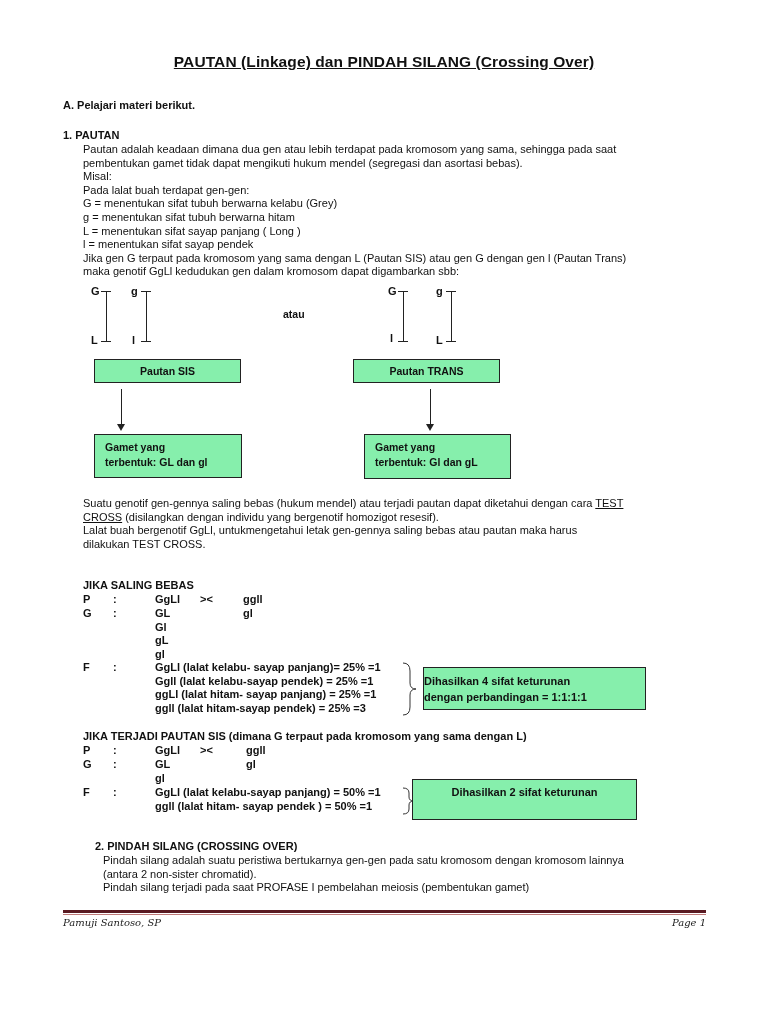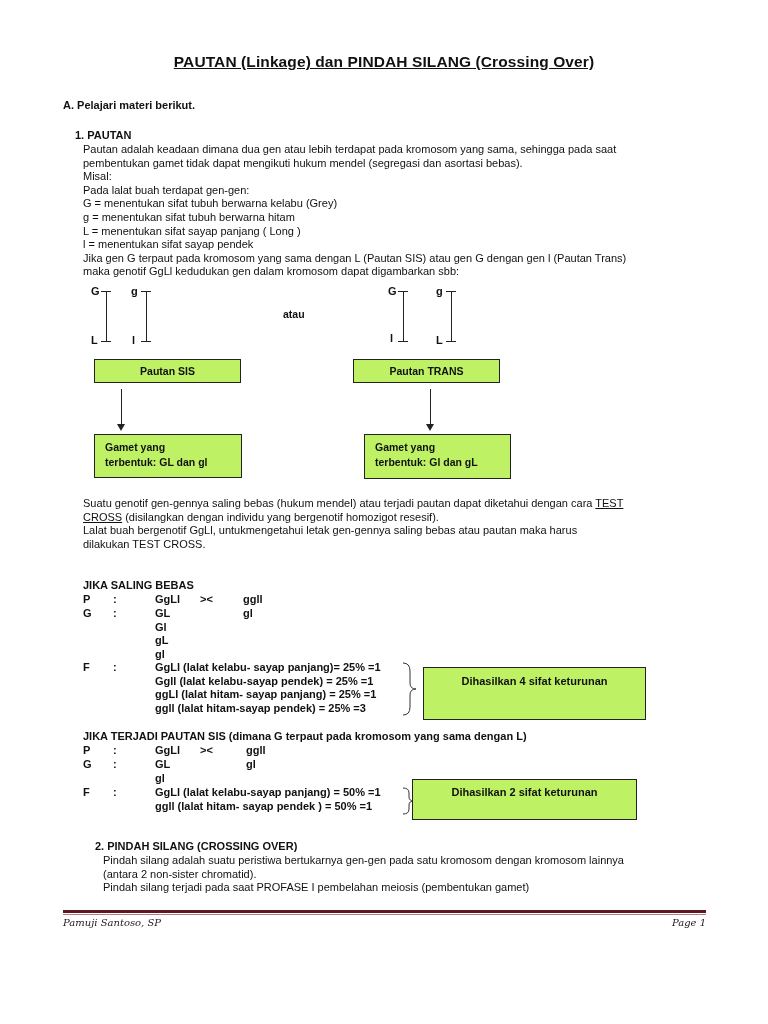--- a/index.html
+++ b/index.html
@@ -4,40 +4,40 @@
 <style>
   html, body { margin: 0; padding: 0; background: #ffffff; }
   body { width: 768px; height: 1024px; position: relative; overflow: hidden;
          font-family: "Liberation Sans", "DejaVu Sans", sans-serif; color: #111; }
   .abs { position: absolute; }
   .t { font-size: 11px; line-height: 13.6px; white-space: nowrap; }
   .b { font-weight: bold; }
   .title { left: 0; width: 768px; top: 53px; text-align: center; font-size: 15.5px;
            font-weight: bold; text-decoration: underline; letter-spacing: 0.1px; }
   .u { text-decoration: underline; }
-  .box { position: absolute; border: 1px solid #222; background: #bef264; box-sizing: border-box; }
+  .box { position: absolute; border: 1px solid #222; background: #86efac; box-sizing: border-box; }
   .box-label { font-size: 10.5px; font-weight: bold; text-align: center; }
   .chrom-v { position: absolute; width: 1px; background: #222; }
   .chrom-h { position: absolute; height: 1px; background: #222; }
   .arrow-shaft { position: absolute; width: 1px; background: #222; }
   .arrow-head { position: absolute; width: 0; height: 0; border-left: 4px solid transparent;
                 border-right: 4px solid transparent; border-top: 7px solid #222; }
   .footer-line1 { position: absolute; left: 63px; width: 643px; top: 910px; height: 3px; background: #5a1a22; }
   .footer-line2 { position: absolute; left: 63px; width: 643px; top: 914px; height: 1px; background: #c07a7a; }
   .footer-text { font-family: "DejaVu Serif", serif; font-style: italic; font-size: 10px; color: #222; }
   .col-p { left: 83px; } .col-c { left: 113px; } .col-v { left: 155px; }
 </style>
 </head>
 <body>
 
 <div class="abs title">PAUTAN (Linkage) dan PINDAH SILANG (Crossing Over)</div>
 
 <div class="abs t b" style="left:63px; top:99px;">A. Pelajari materi berikut.</div>
 
-<div class="abs t b" style="left:63px; top:129px;margin-left:12px;">1. PAUTAN</div>
+<div class="abs t b" style="left:63px; top:129px;">1. PAUTAN</div>
 <div class="abs" style="left:83px; top:143px;">
   <div class="t">Pautan adalah keadaan dimana dua gen atau lebih terdapat pada kromosom yang sama, sehingga pada saat</div>
   <div class="t">pembentukan gamet tidak dapat mengikuti hukum mendel (segregasi dan asortasi bebas).</div>
   <div class="t">Misal:</div>
   <div class="t">Pada lalat buah terdapat gen-gen:</div>
   <div class="t">G = menentukan sifat tubuh berwarna kelabu (Grey)</div>
   <div class="t">g = menentukan sifat tubuh berwarna hitam</div>
   <div class="t">L = menentukan sifat sayap panjang ( Long )</div>
   <div class="t">l = menentukan sifat sayap pendek</div>
   <div class="t">Jika gen G terpaut pada kromosom yang sama dengan L  (Pautan SIS) atau gen G dengan gen l (Pautan Trans)</div>
@@ -124,22 +124,23 @@
 <div class="abs t b col-c" style="top:661px;">:</div>
 <div class="abs col-v" style="top:661px;">
   <div class="t b">GgLl (lalat kelabu- sayap panjang)= 25% =1</div>
   <div class="t b">Ggll  (lalat kelabu-sayap pendek) = 25% =1</div>
   <div class="t b">ggLl  (lalat hitam- sayap panjang) = 25% =1</div>
   <div class="t b">ggll   (lalat hitam-sayap pendek) = 25%  =3</div>
 </div>
 <svg class="abs" style="left:400px; top:661px;" width="20" height="56">
   <path d="M3 2 Q10 2 10 10 L10 22 Q10 28 16 28 Q10 28 10 34 L10 46 Q10 54 3 54" fill="none" stroke="#333" stroke-width="1"></path>
 </svg>
-<div class="box" style="left:423px; top:667px; width:223px; height:53px; text-align:center; padding-top:5px;">
+<div class="box" style="left:423px; top:667px; width:223px; height:43px; padding-top:5px;">
   <div class="t b" style="font-size:11px; line-height:16px;">Dihasilkan 4 sifat keturunan</div>
+  <div class="t b" style="font-size:11px; line-height:16px;">dengan perbandingan = 1:1:1:1</div>
 </div>
 
 <div class="abs t b" style="left:83px; top:730px;">JIKA TERJADI PAUTAN SIS (dimana G terpaut pada kromosom yang sama dengan L)</div>
 <div class="abs t b col-p" style="top:744px;">P</div>
 <div class="abs t b col-c" style="top:744px;">:</div>
 <div class="abs t b col-v" style="top:744px;">GgLl</div>
 <div class="abs t b" style="left:200px; top:744px;">&gt;&lt;</div>
 <div class="abs t b" style="left:246px; top:744px;">ggll</div>
 
 <div class="abs t b col-p" style="top:758px;">G</div>

